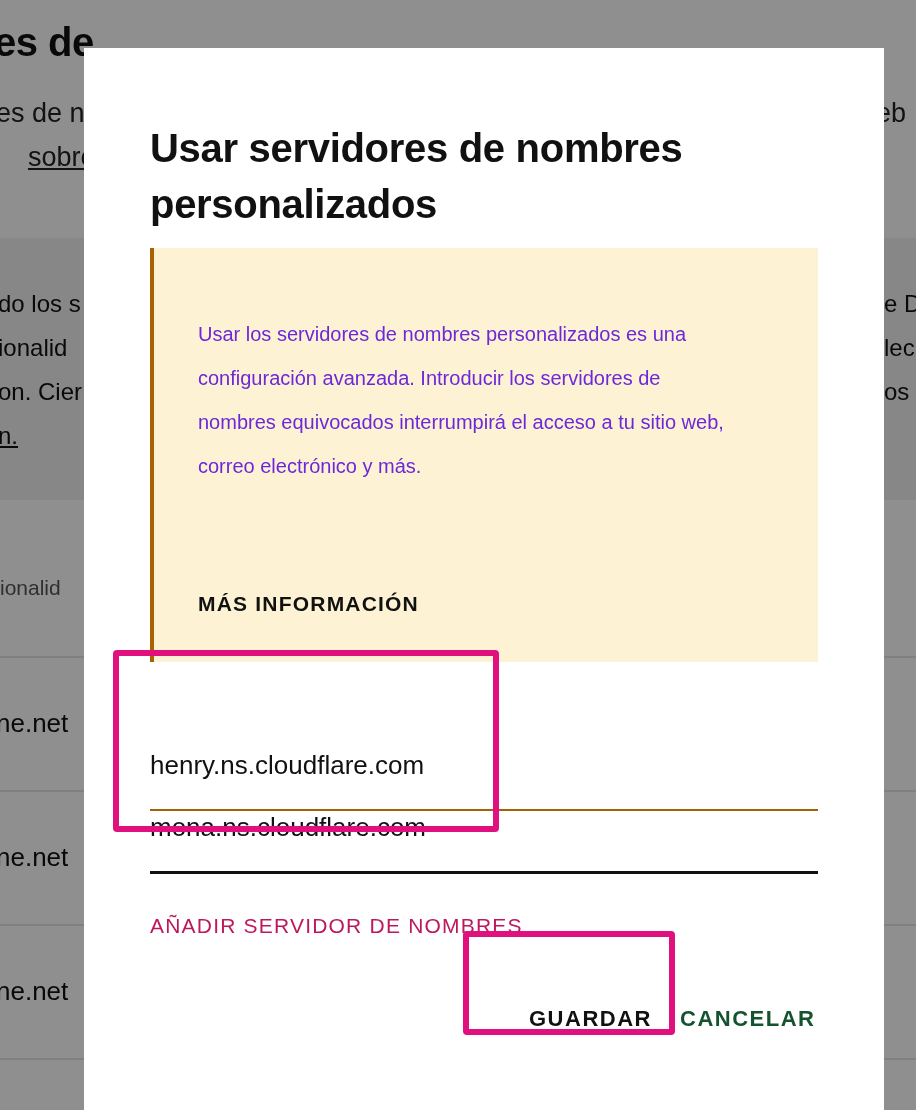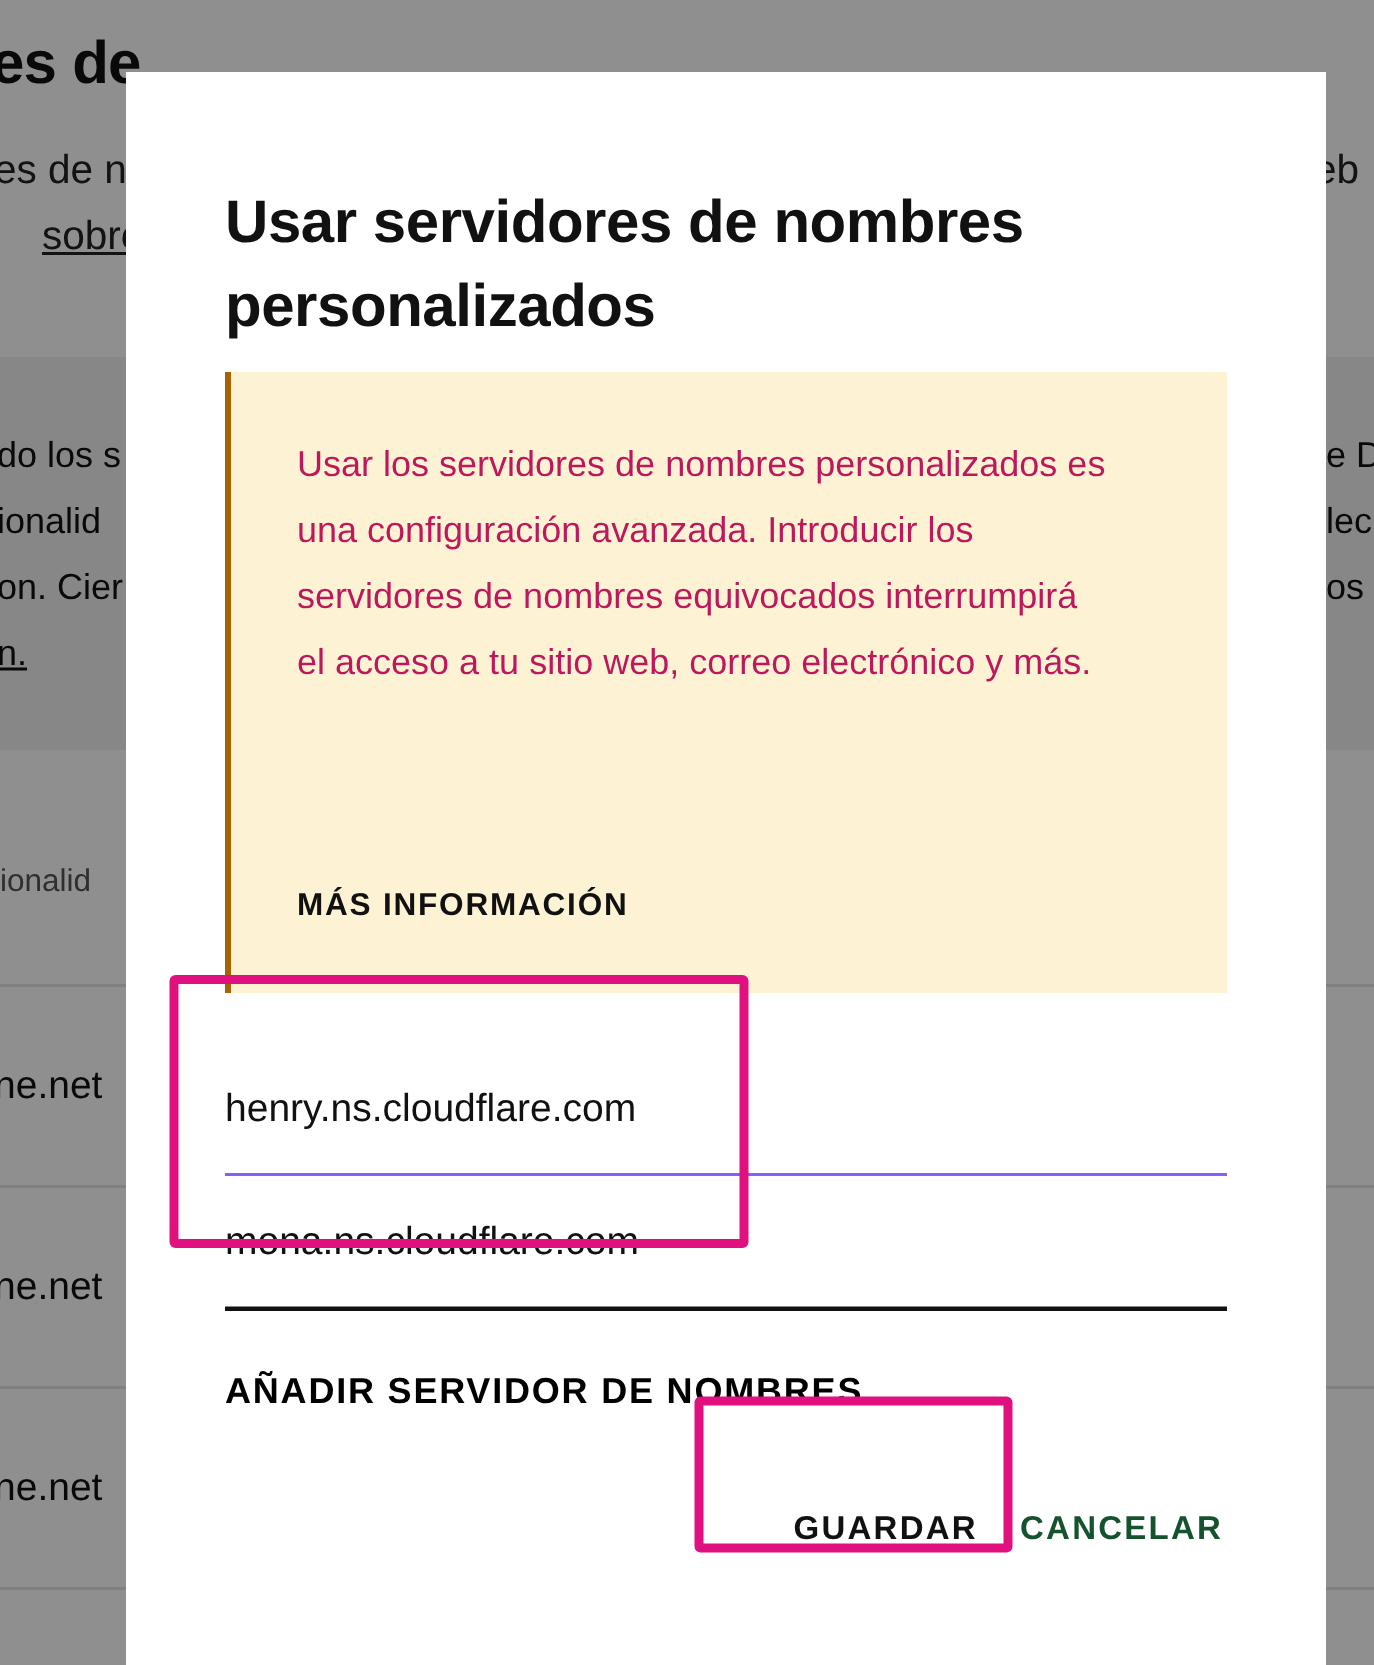--- a/index.html
+++ b/index.html
@@ -65,45 +65,45 @@
       font-size: 40px; line-height: 56px; font-weight: 700; color: #111;
       letter-spacing: -0.3px;
     }
     .warning {
       position: absolute; left: 66px; top: 200px;
       width: 668px; height: 414px;
       background: #fdf3d4;
       border-left: 4px solid #a86200;
     }
     .warning-text {
-      position: absolute; left: 44px; top: 40px; width: 540px;
-      font-size: 24px; line-height: 44px; color: #be185d;
+      position: absolute; left: 44px; top: 64px; width: 540px;
+      font-size: 20px; line-height: 44px; color: #6d28d9;
     }
     .warning-link {
       position: absolute; left: 44px; top: 344px;
       font-size: 21px; font-weight: 700; letter-spacing: 1.2px; color: #111;
       cursor: pointer;
     }
 
     .ns-field {
       position: absolute; left: 66px; width: 668px; height: 90px;
       display: flex; align-items: center;
     }
     .ns-field input {
       border: none; outline: none; background: transparent;
       font-family: "Liberation Sans", sans-serif;
       font-size: 26px; color: #111; width: 100%;
       padding: 0;
     }
-    .ns-field-1 { top: 646px; border-bottom: 2px solid #8b5cf6; }
+    .ns-field-1 { top: 673px; border-bottom: 2px solid #a16207; }
     .ns-field-2 { top: 736px; border-bottom: 3px solid #111; }
 
     .add-ns {
       position: absolute; left: 66px; top: 866px;
-      font-size: 24px; font-weight: 700; letter-spacing: 1.2px; color: #000000;
+      font-size: 21px; font-weight: 400; letter-spacing: 1.2px; color: #be185d;
       cursor: pointer; white-space: nowrap;
     }
     .btn {
       position: absolute; top: 958px;
       font-size: 22px; font-weight: 700; letter-spacing: 1.5px;
       background: none; border: none; cursor: pointer;
       font-family: "Liberation Sans", sans-serif;
       white-space: nowrap;
     }
     .btn-save { left: 445px; color: #111; }

